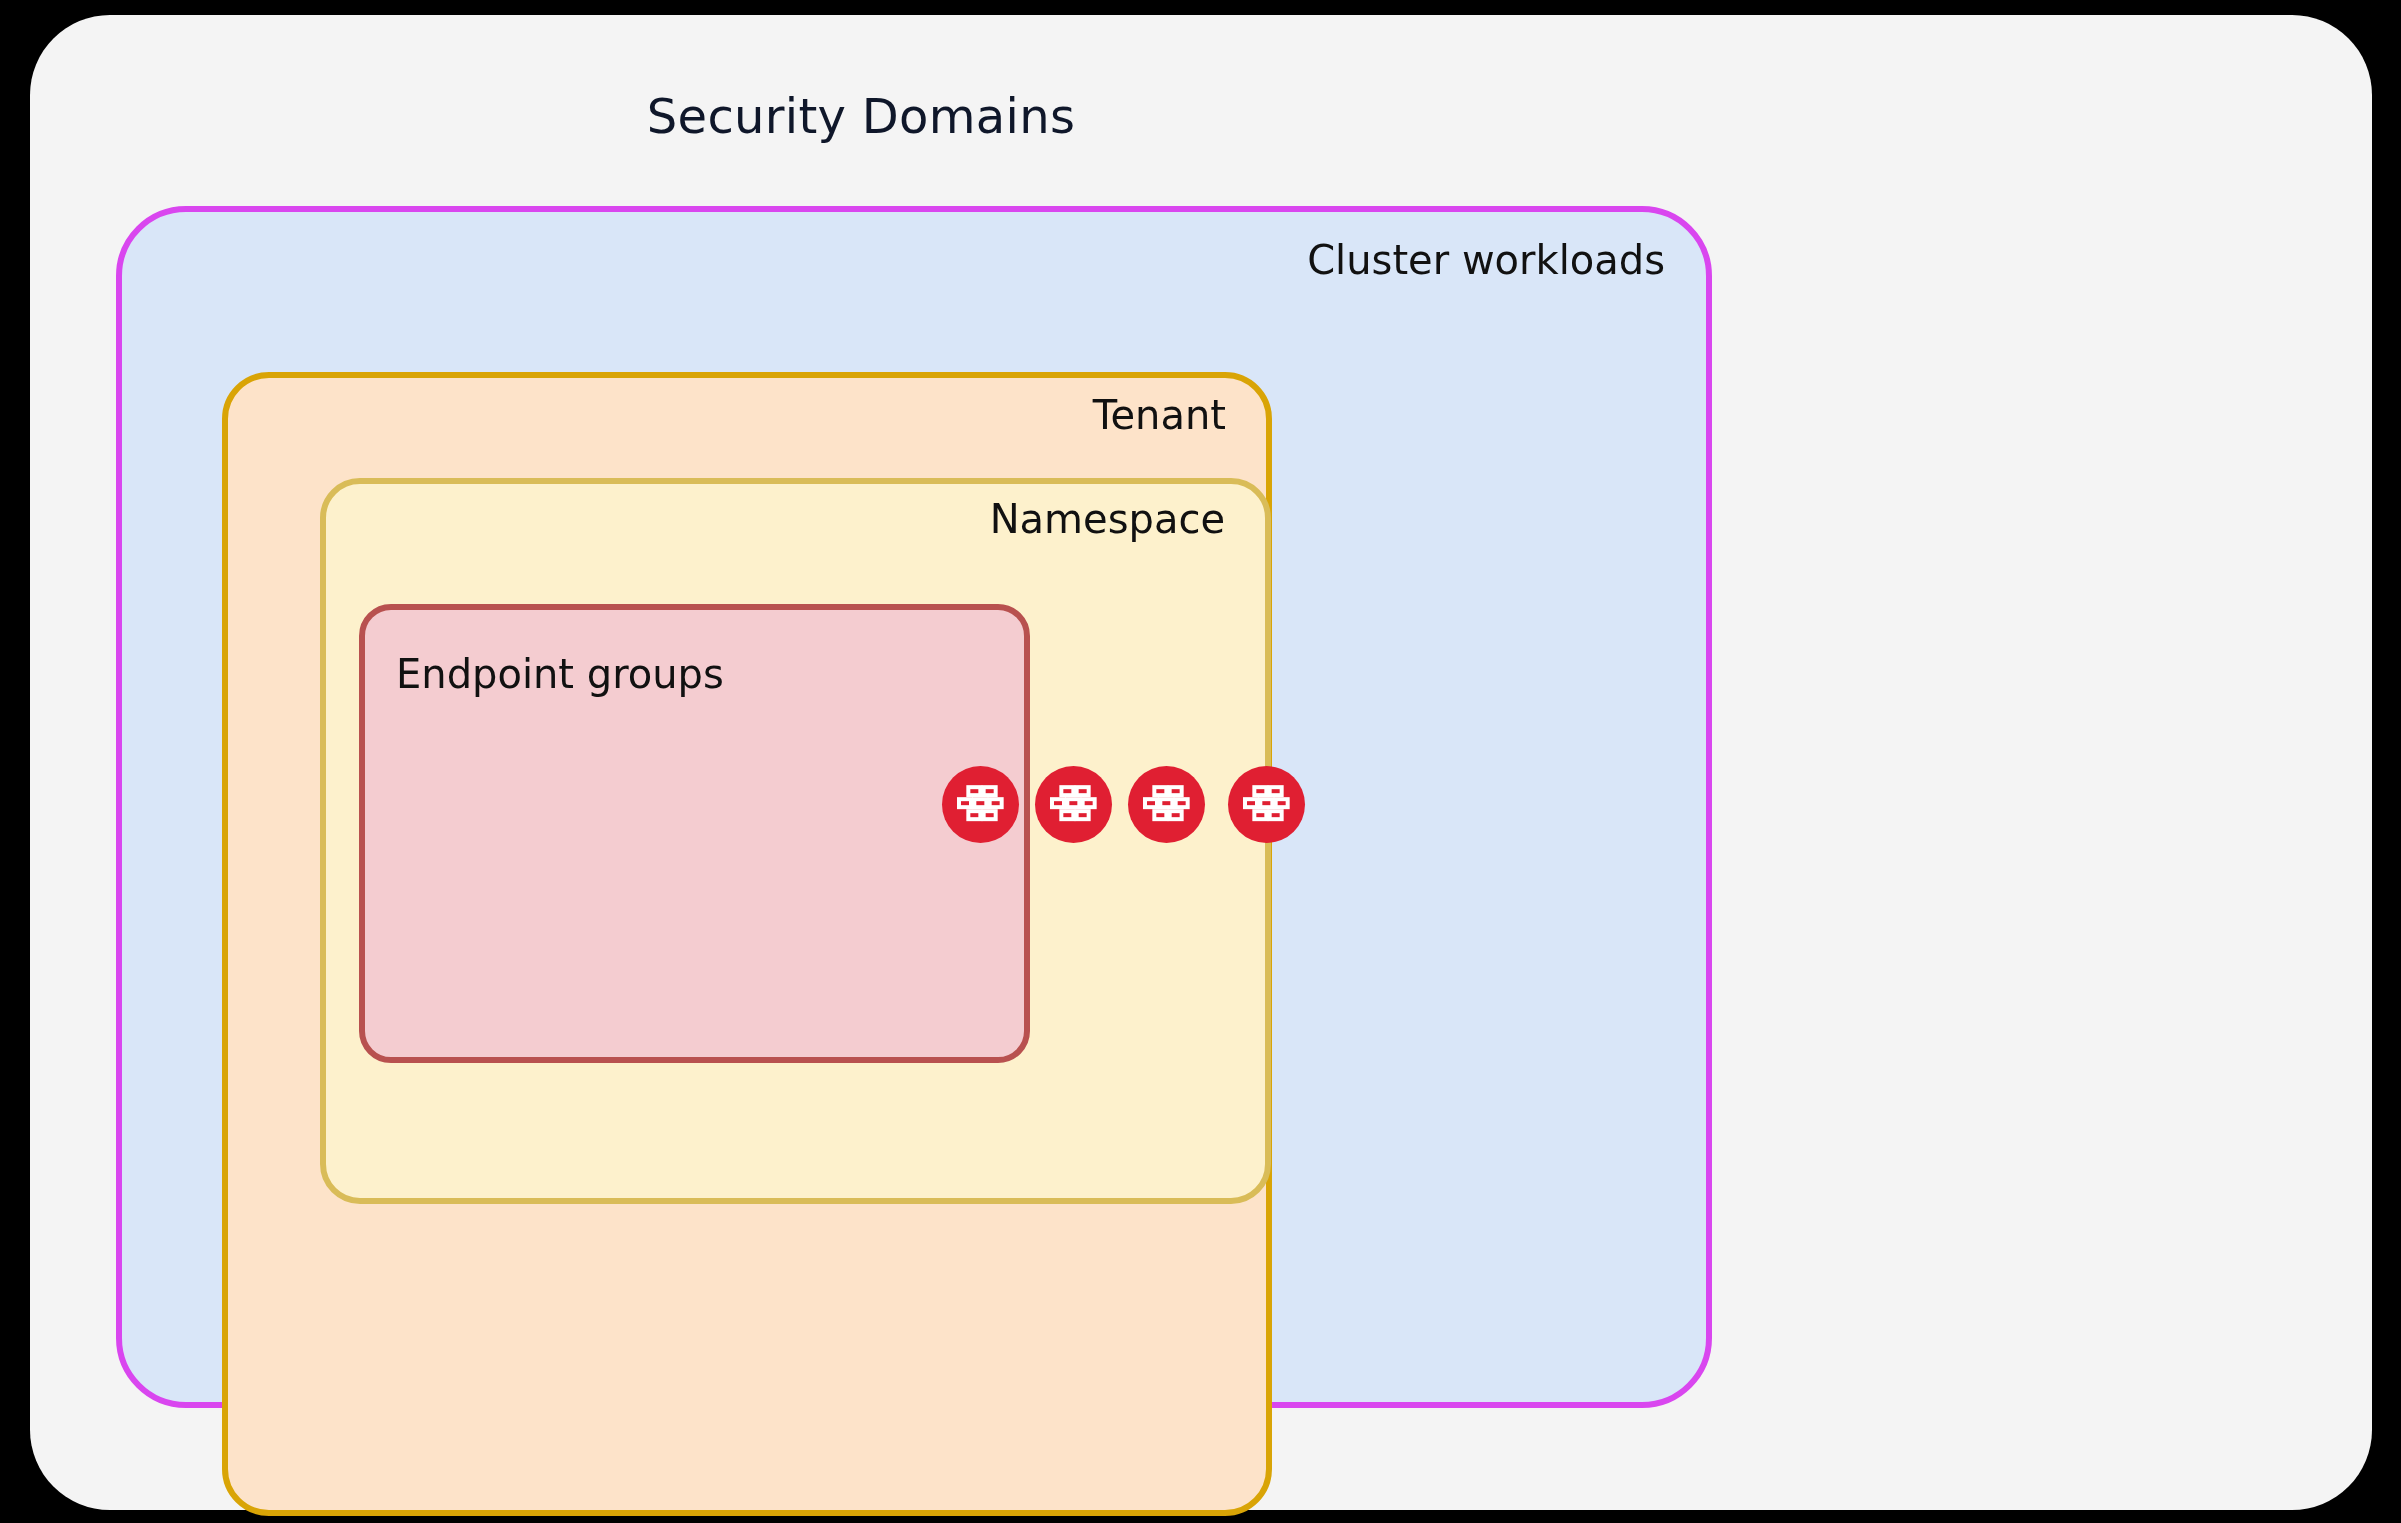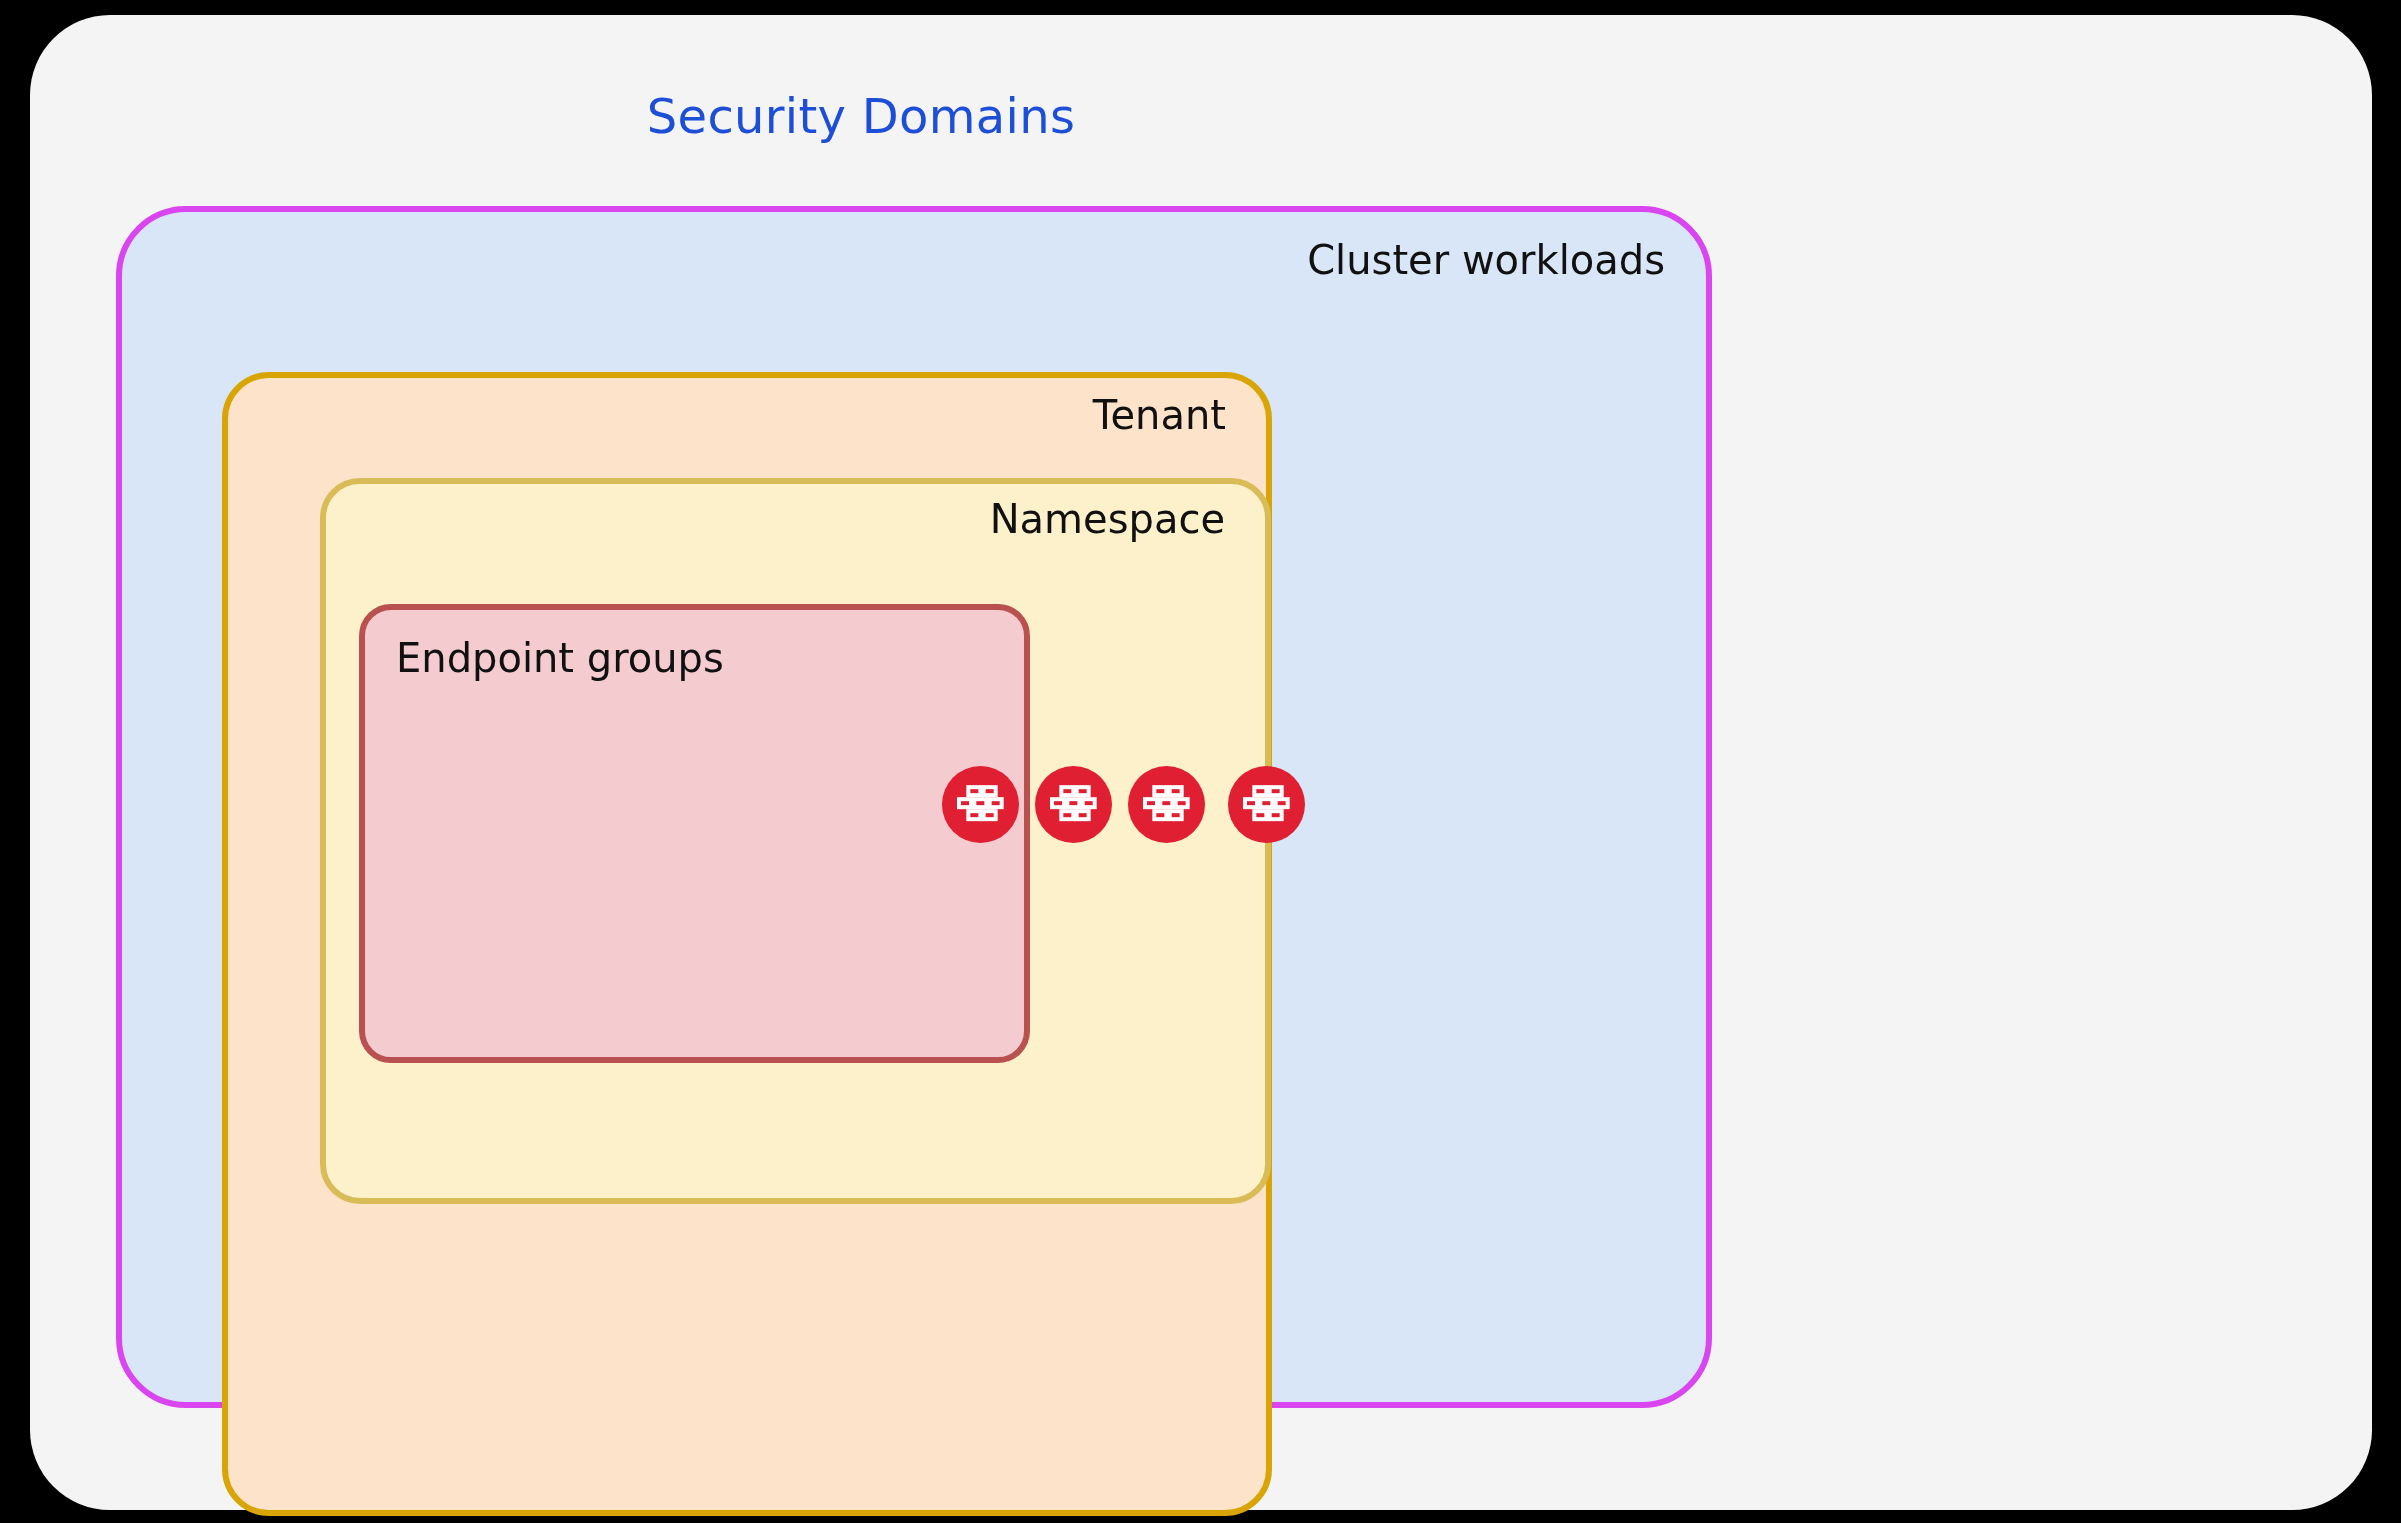--- a/index.html
+++ b/index.html
@@ -26,21 +26,21 @@
     box-sizing: border-box;
   }
 
   #diagram-title {
     position: absolute;
     left: 0;
     top: 73px;
     width: 1662px;
     text-align: center;
     font-size: 48px;
-    color: #1d4ed8;
+    color: #0f172a;
     letter-spacing: 0.3px;
     white-space: nowrap;
   }
 
   
   .domain-box {
     position: absolute;
     box-sizing: border-box;
   }
   .box-label {
@@ -112,21 +112,21 @@
     left: 33px;
     top: 120px;
     width: 671px;
     height: 459px;
     background: #f4ccd0;
     border: 6px solid #b8514f;
     border-radius: 32px;
   }
   #endpoint-label {
     left: 31px;
-    top: 25px;
+    top: 41px;
   }
 
   
   .firewall-icon {
     position: absolute;
     width: 77px;
     height: 77px;
     border-radius: 50%;
     background: #e01f32;
     display: flex;

